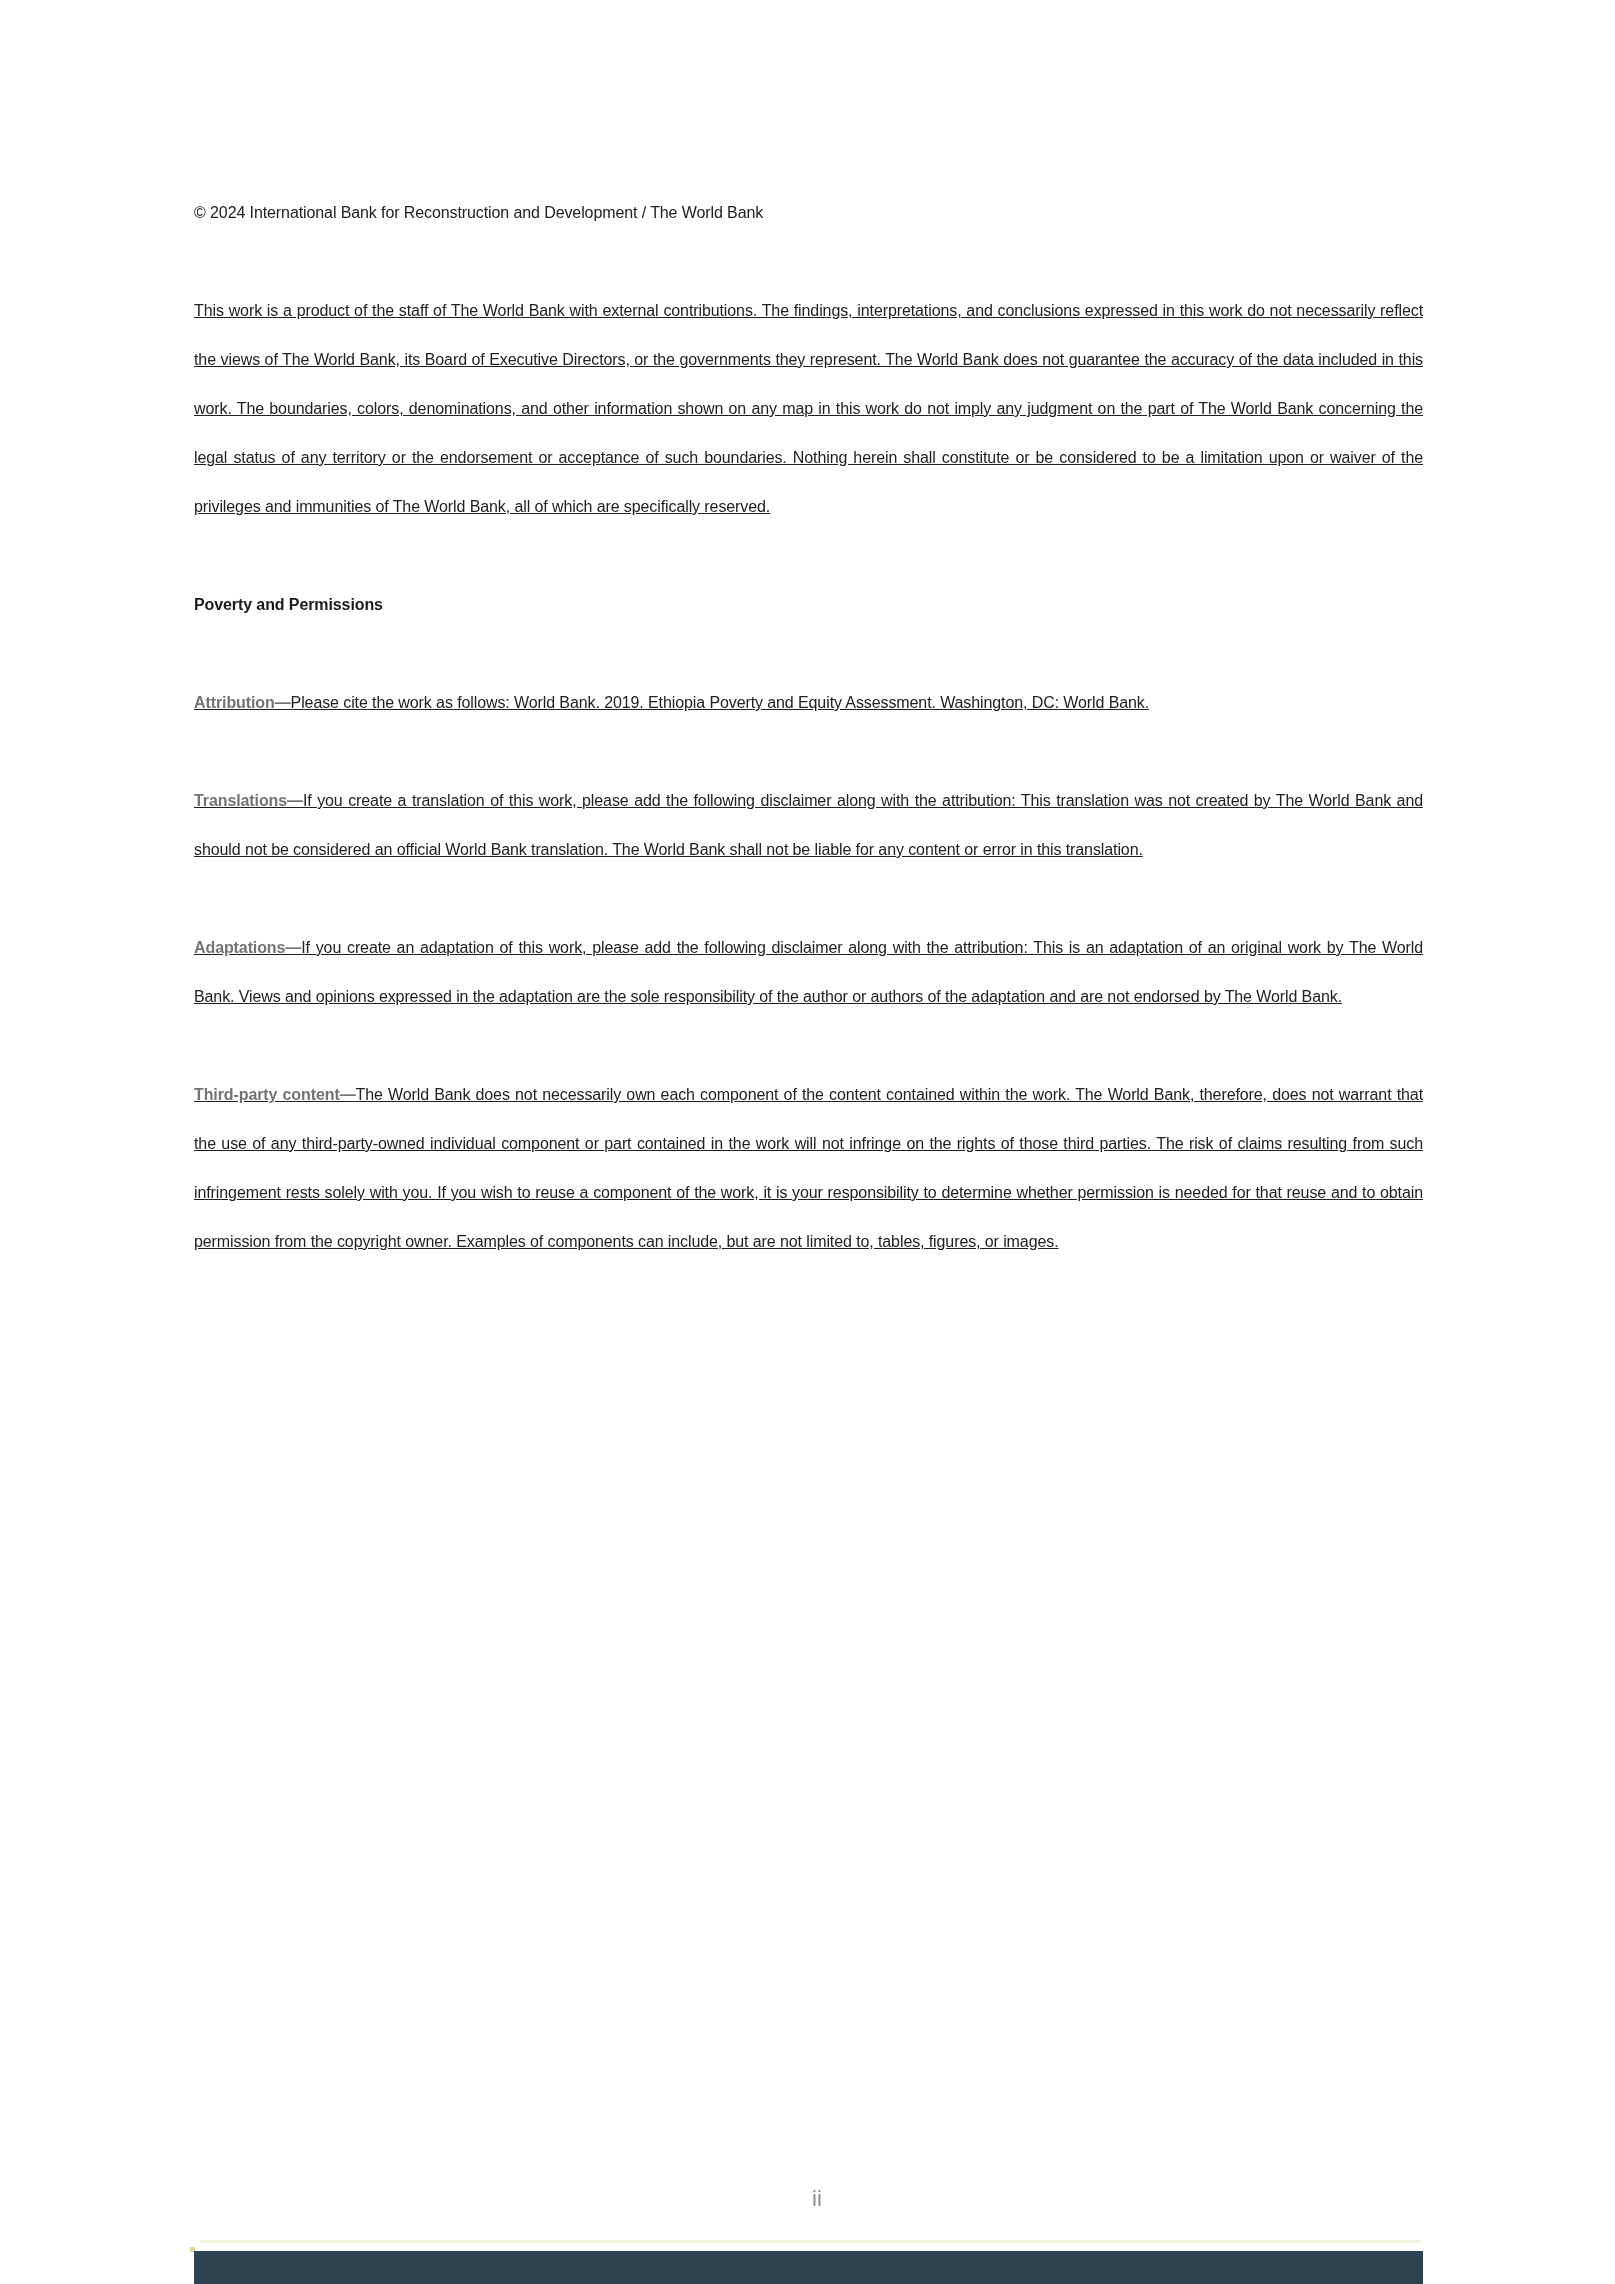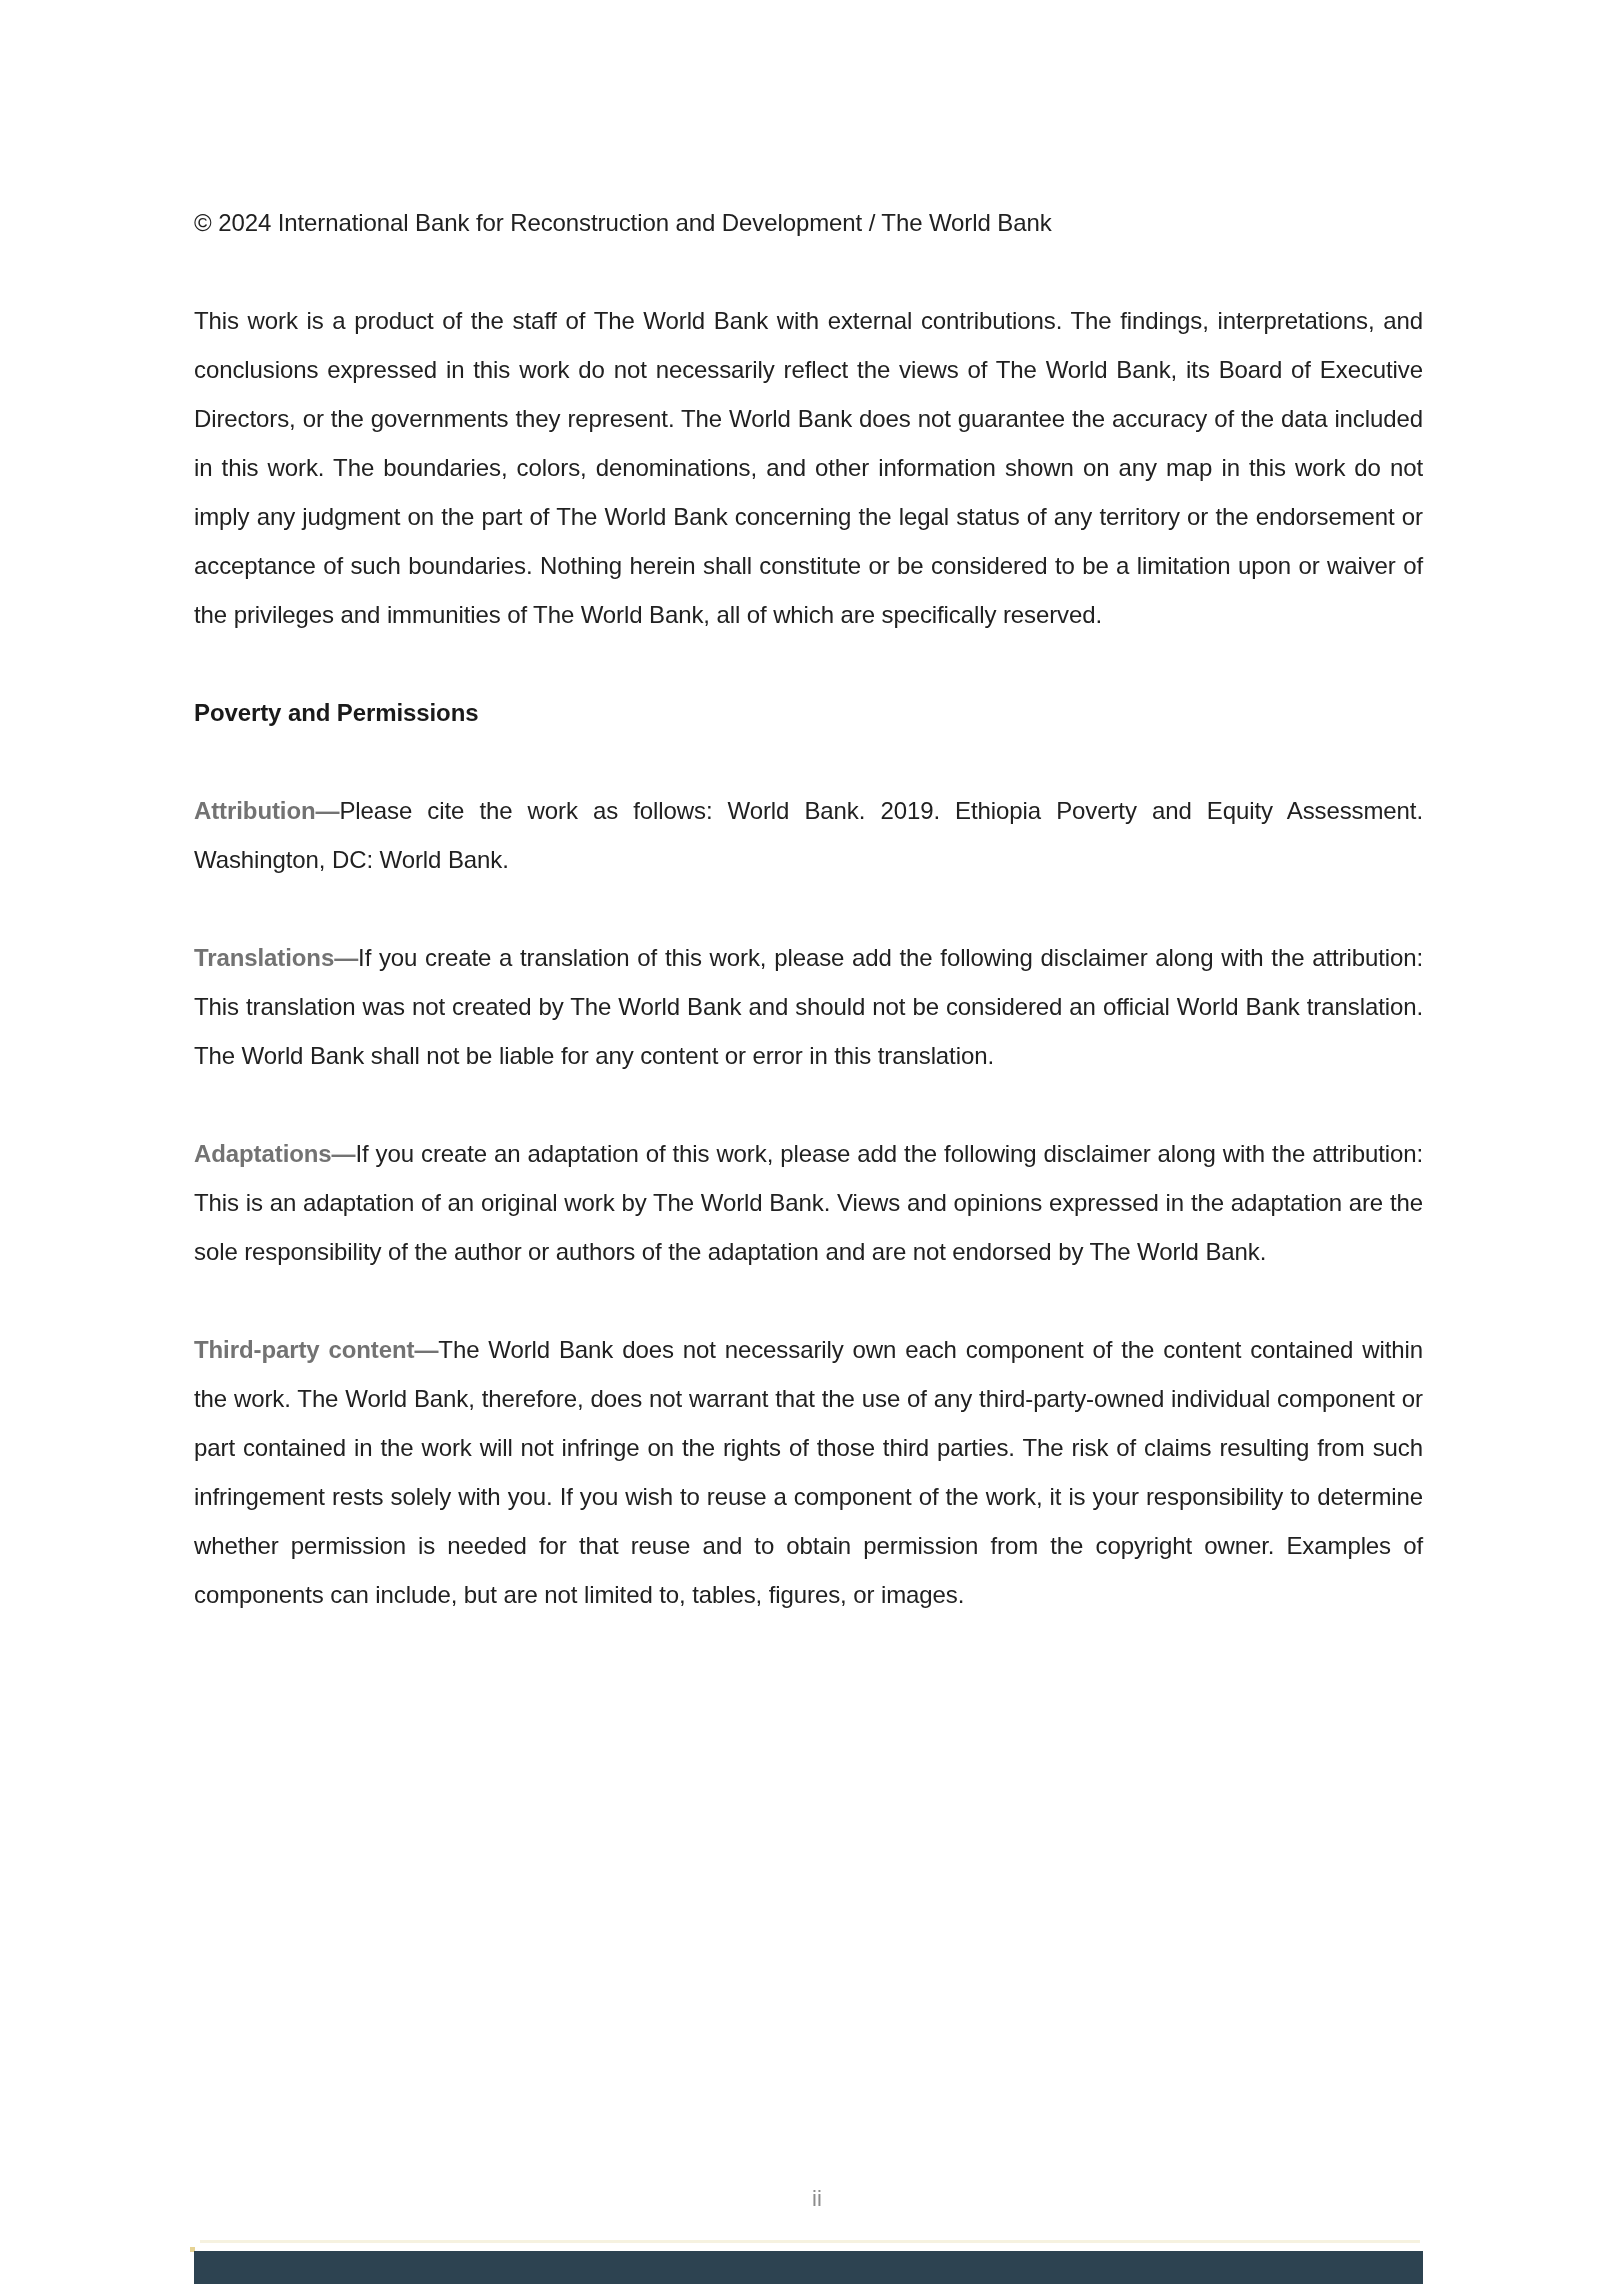--- a/index.html
+++ b/index.html
@@ -9,32 +9,33 @@
     font-family: "Liberation Sans", sans-serif;
   }
   .page {
     position: relative;
     width: 1616px; height: 2285px;
     background: #ffffff;
     overflow: hidden;
   }
   .content {
     position: absolute;
-    left: 194px; top: 198px;
+    left: 194px; top: 188px;
     width: 1229px;
     color: #212121;
-    font-size: 24px;
+    font-size: 16px;
     line-height: 49px;
     letter-spacing: -0.1px;
   }
   .block { margin: 0 0 49px 0; }
   .copyright-block div { text-align: left; }
   p.para {
     margin: 0 0 49px 0;
     text-align: justify;
+    text-decoration: underline;
   }
   .heading {
     font-weight: 700;
     margin: 0 0 49px 0;
     color: #1a1a1a;
   }
   .lead { font-weight: 700; color: #737373; }
   .page-number {
     position: absolute;
     top: 2185px; left: 0;

